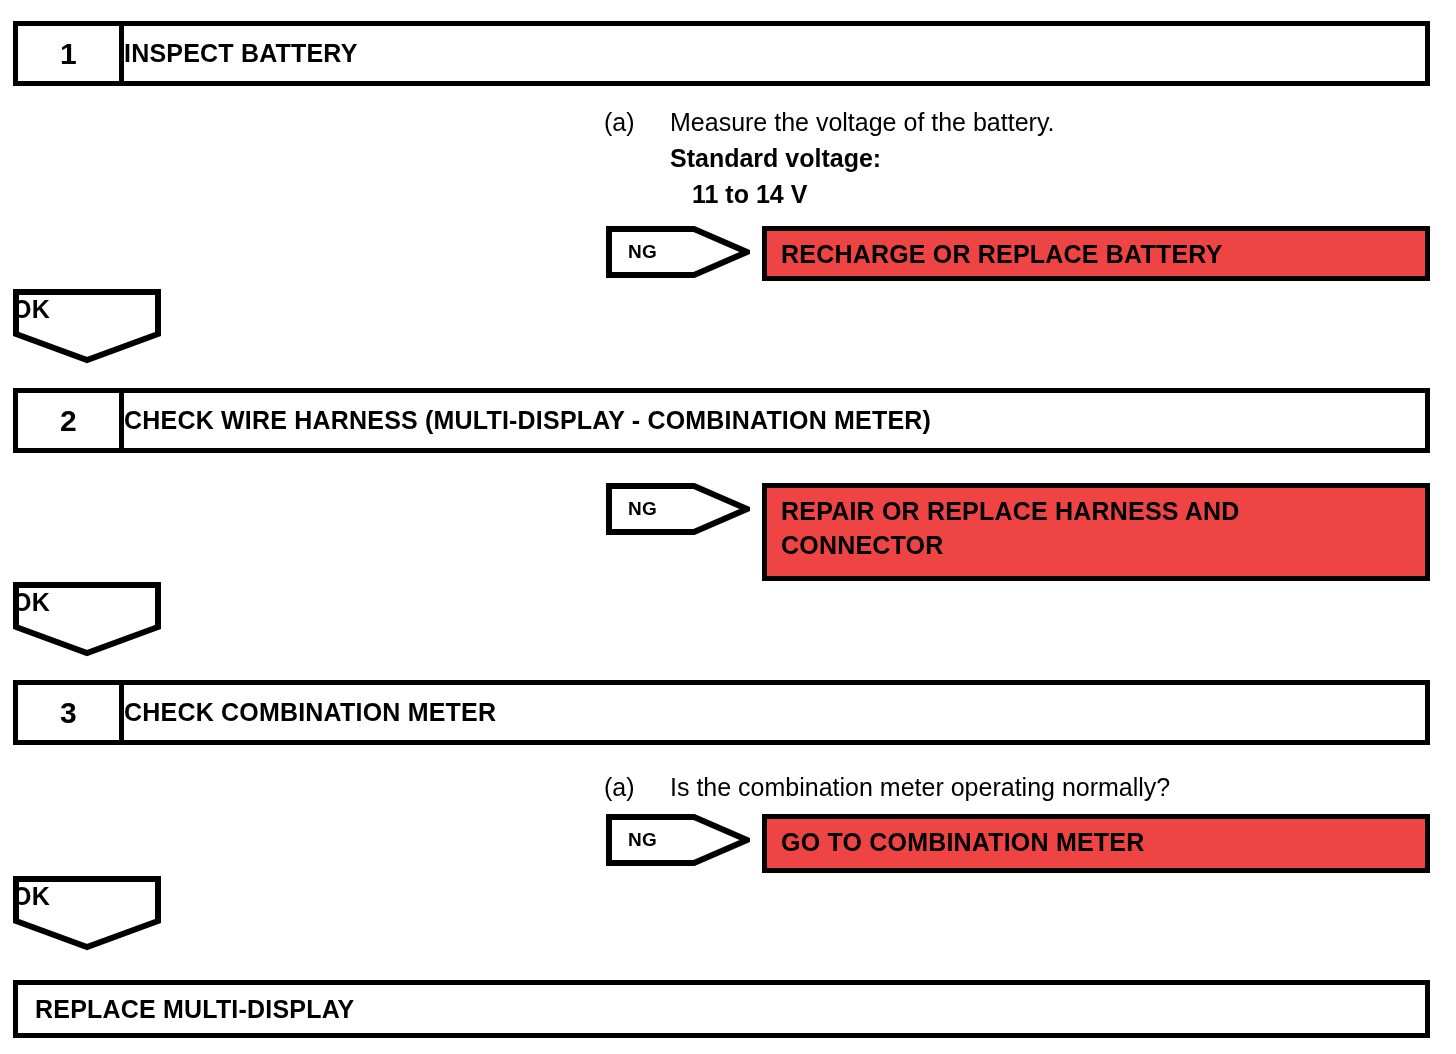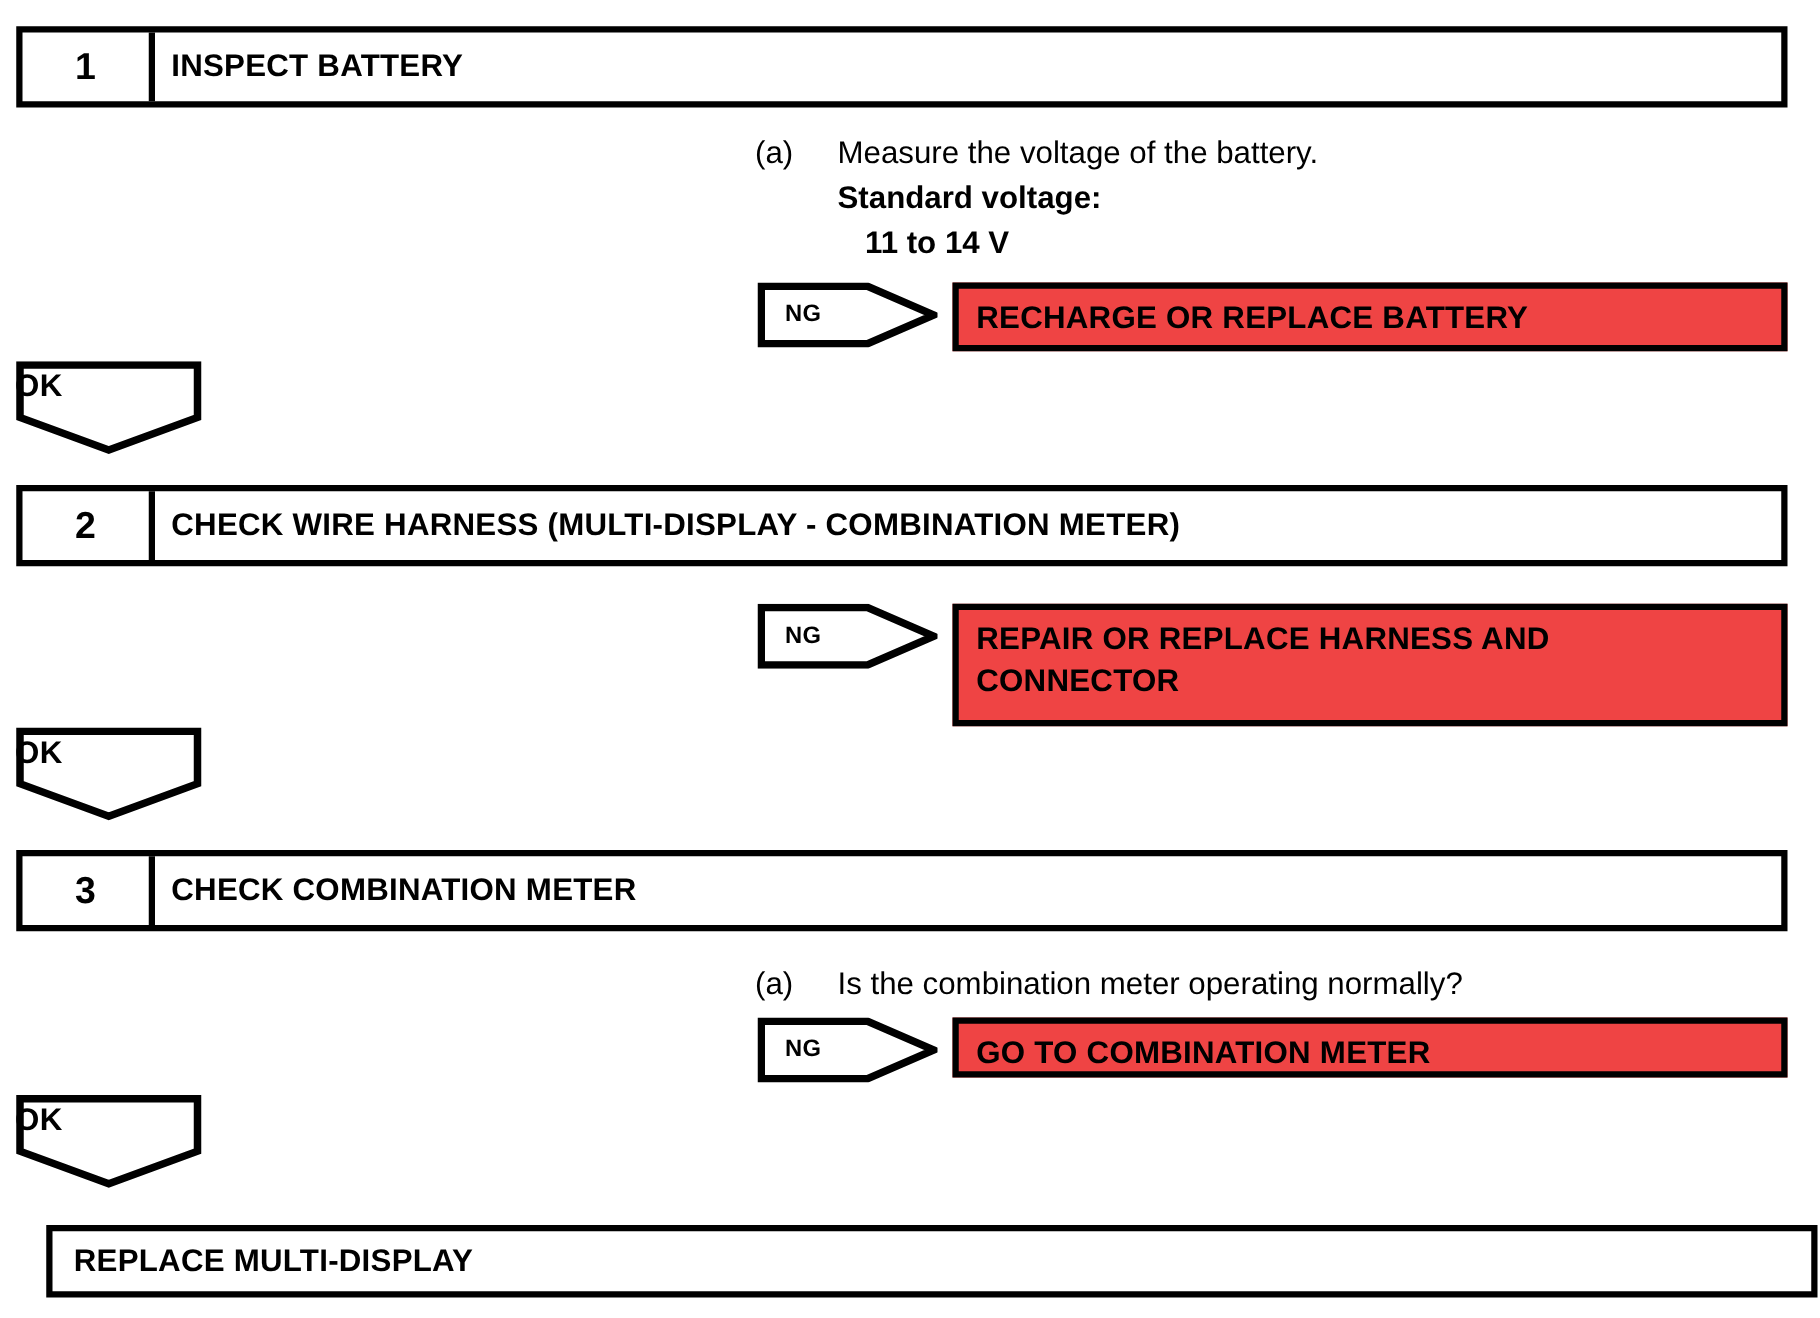--- a/index.html
+++ b/index.html
@@ -36,21 +36,20 @@
     display: flex;
     align-items: center;
     justify-content: center;
     font-size: 30px;
     font-weight: bold;
     letter-spacing: 0.5px;
   }
   .step-title {
     display: flex;
     align-items: center;
-    padding-left: 13px;
     font-size: 25px;
     font-weight: bold;
     letter-spacing: 0.2px;
     white-space: nowrap;
   }
 
   
   .plain-bar {
     position: absolute;
     box-sizing: border-box;
@@ -202,26 +201,26 @@
     <span class="row reg"><span class="marker">(a)</span><span>Is the combination meter operating normally?</span></span>
   </div>
 
   <div class="ng-tag" style="left:606px; top:814px;">
     <svg width="144" height="52" viewBox="0 0 144 52">
       <polygon points="3,3 88,3 141,26 88,49 3,49" fill="#ffffff" stroke="#000000" stroke-width="6" stroke-linejoin="miter"></polygon>
     </svg>
     <span class="ng-label">NG</span>
   </div>
 
-  <div class="result-box" style="left:762px; top:814px; width:668px; height:48px;">
+  <div class="result-box" style="left:762px; top:814px; width:668px; height:59px;">
     <span>GO TO COMBINATION METER</span>
   </div>
 
   <div class="ok-tag" style="left:12px; top:876px;">
     <svg width="150" height="76" viewBox="0 0 150 76">
       <polygon points="4,3 146,3 146,45 75,71 4,45" fill="#ffffff" stroke="#000000" stroke-width="6" stroke-linejoin="miter"></polygon>
     </svg>
     <span class="ok-label">OK</span>
   </div>
 
-  <div class="plain-bar" style="left:13px; top:980px; width:1417px; height:58px;margin-left:24px;">REPLACE MULTI-DISPLAY</div>
+  <div class="plain-bar" style="left:13px; top:980px; width:1417px; height:58px;">REPLACE MULTI-DISPLAY</div>
 
 </div>
 
 </body></html>

